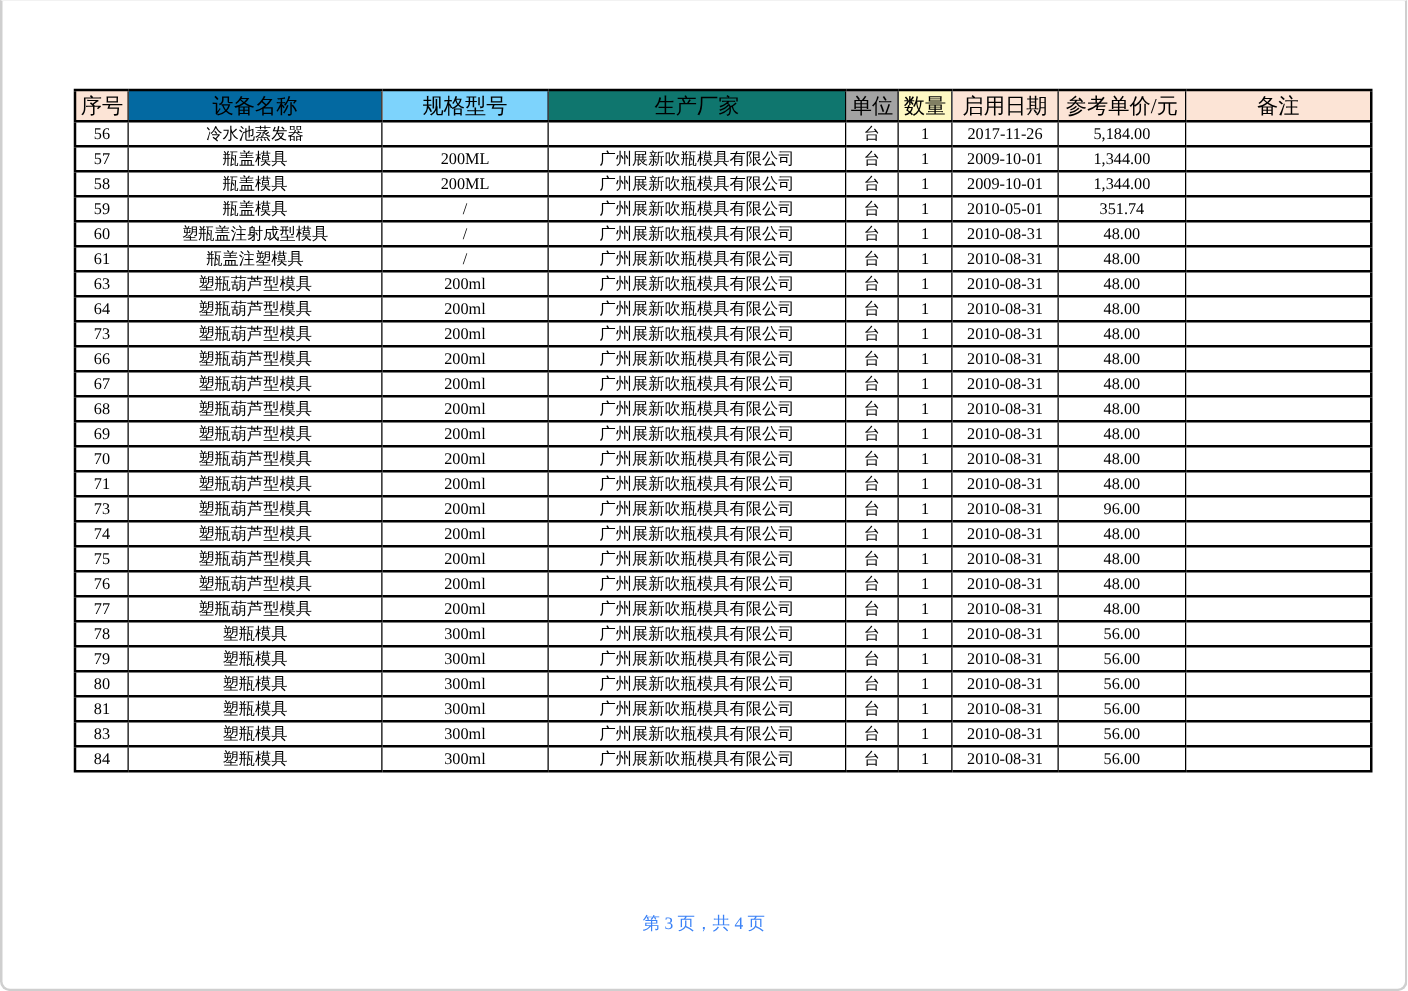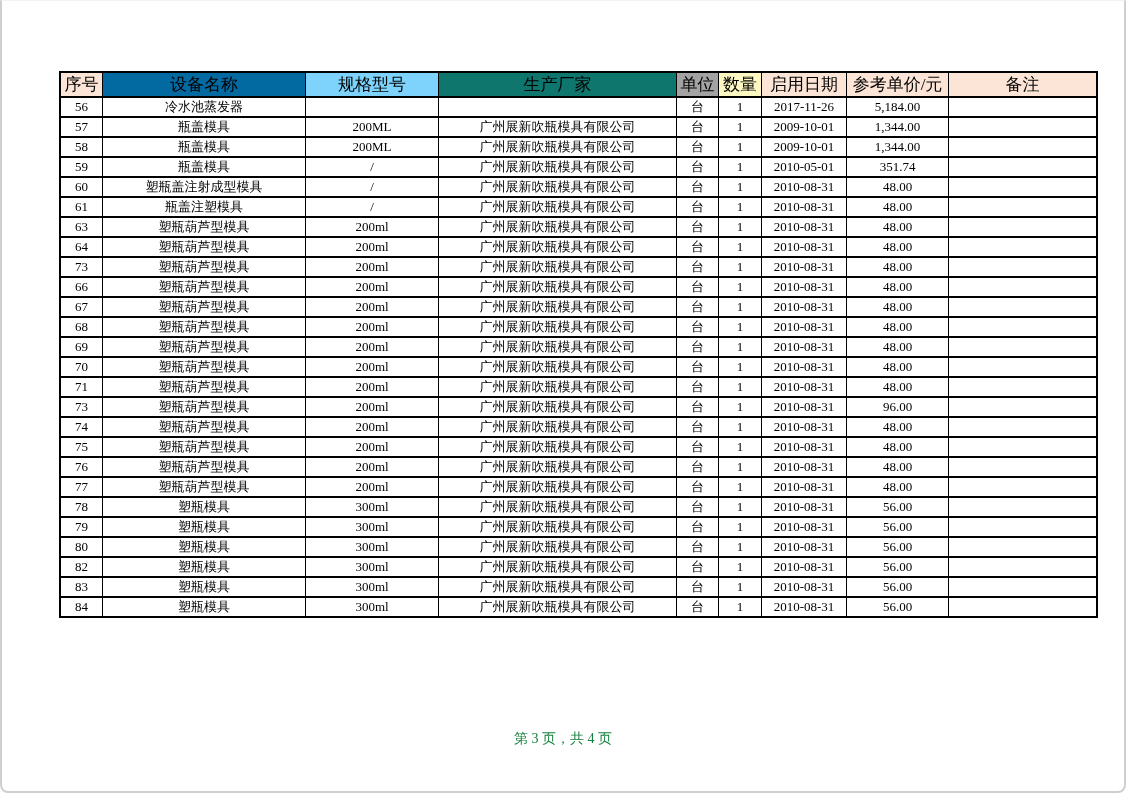--- a/index.html
+++ b/index.html
@@ -59,21 +59,21 @@
   .c6 { width: 80px; margin-top: 27px; }
   .c7 { width: 97px; margin-top: 11px; }
   .c8 { width: 143px; }
   .footer {
     position: absolute;
     left: 0;
     top: 729px;
     width: 100%;
     text-align: center;
     font-size: 14px;
-    color: #15803d;
+    color: #3b82f6;
   }
 </style>
 </head>
 <body>
 
 <div class="viewport">
   <table class="equip">
     <thead>
       <tr id="header-row">
           <th class="c0" style="background: rgb(252, 228, 214);">序号</th>
@@ -335,21 +335,21 @@
           <td class="c1">塑瓶模具</td>
           <td class="c2">300ml</td>
           <td class="c3">广州展新吹瓶模具有限公司</td>
           <td class="c4">台</td>
           <td class="c5">1</td>
           <td class="c6">2010-08-31</td>
           <td class="c7">56.00</td>
           <td class="c8"></td>
         </tr>
         <tr>
-          <td class="c0">82</td>
+          <td class="c0">81</td>
           <td class="c1">塑瓶模具</td>
           <td class="c2">300ml</td>
           <td class="c3">广州展新吹瓶模具有限公司</td>
           <td class="c4">台</td>
           <td class="c5">1</td>
           <td class="c6">2010-08-31</td>
           <td class="c7">56.00</td>
           <td class="c8"></td>
         </tr>
         <tr>

